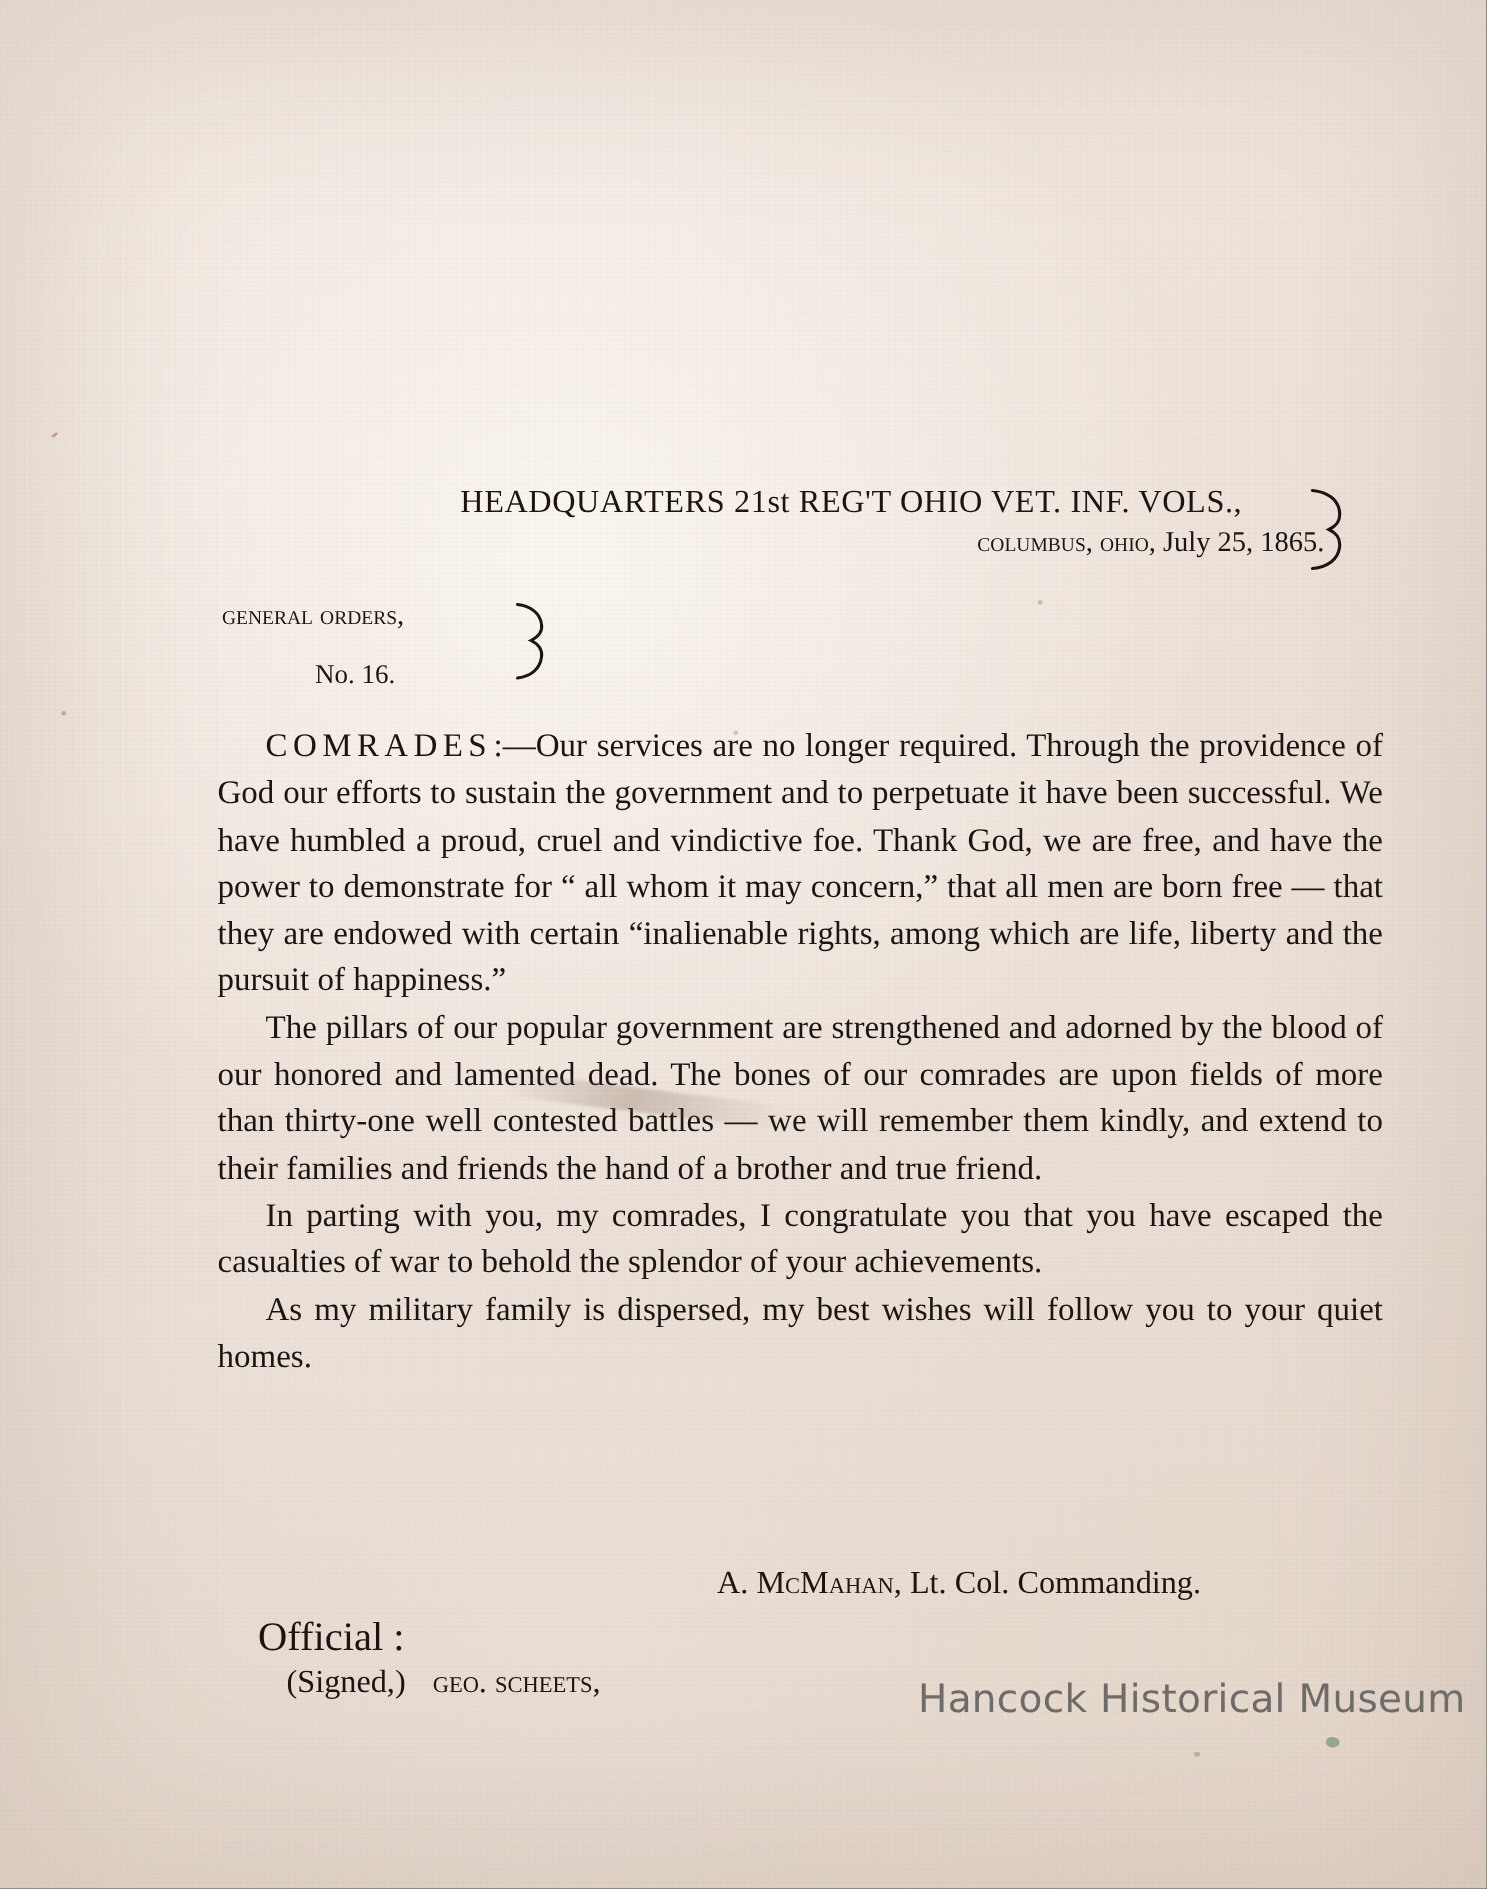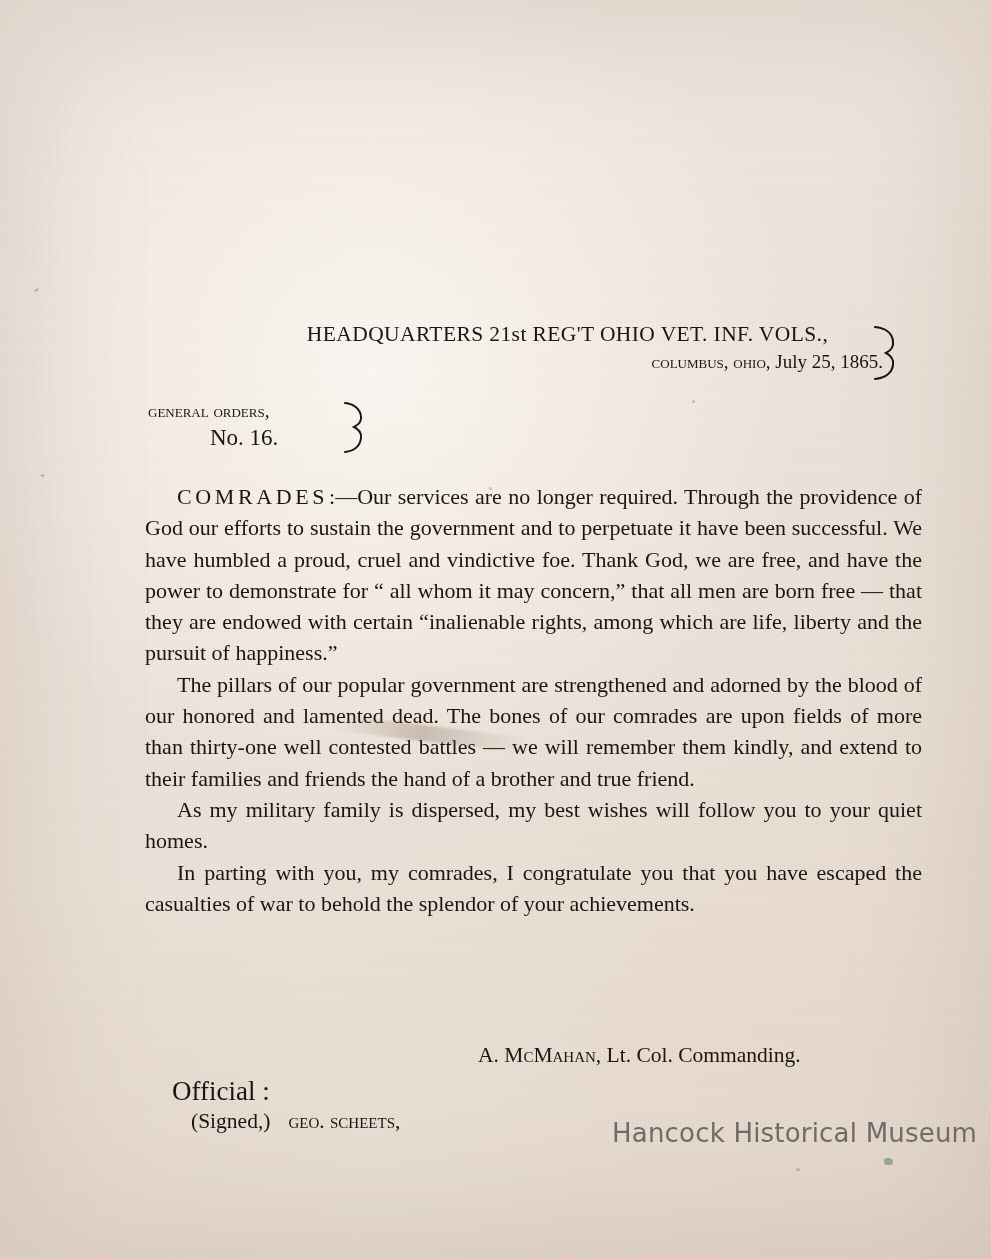--- a/index.html
+++ b/index.html
@@ -89,22 +89,22 @@
     position: absolute;
     left: 148px;
     top: 400px;
     width: 230px;
   }
   .orders-l1 {
     font-size: 19px;
     white-space: nowrap;
   }
   .orders-l2 {
-    font-size: 23px;
-    margin-top: 3px;
+    font-size: 18px;
+    margin-top: 17px;
     padding-left: 62px;
     white-space: nowrap;
   }
   .orders-brace {
     position: absolute;
     left: 195px;
     top: 0px;
     width: 24px;
     height: 54px;
   }
@@ -219,22 +219,22 @@
       <div class="orders-brace">
         <svg viewBox="0 0 24 54" width="24" height="54" aria-hidden="true">
           <path d="M2 3 C 11 4, 17 9, 18 16 C 19 22, 15 25, 11 27 C 15 29, 19 32, 18 38 C 17 46, 11 51, 2 52" fill="none" stroke="#1b1410" stroke-width="2" stroke-linecap="round"></path>
         </svg>
       </div>
     </div>
 
     <div class="body">
       <p class="para"><span class="ind"></span><span class="salutation">COMRADES</span><span>:—Our services are no longer required.   Through the providence of God our efforts to sustain the government and to perpetuate it have been successful.   We have humbled a proud, cruel and vindictive foe.   Thank God, we are free, and have the power to demonstrate for “ all whom it may concern,” that all men are born free — that they are endowed with certain “inalienable rights, among which are life, liberty and the pursuit of happiness.”</span></p>
       <p class="para"><span class="ind"></span><span>The pillars of our popular government are strengthened and adorned by the blood of our honored and lamented dead.   The bones of our comrades are upon fields of more than thirty-one well contested battles — we will remember them kindly, and extend to their families and friends the hand of a brother and true friend.</span></p>
+      <p class="para"><span class="ind"></span><span>In parting with you, my comrades, I congratulate you that you have escaped the casualties of war to behold the splendor of your achievements.</span></p>
       <p class="para"><span class="ind"></span><span>As my military family is dispersed, my best wishes will follow you to your quiet homes.</span></p>
-      <p class="para"><span class="ind"></span><span>In parting with you, my comrades, I congratulate you that you have escaped the casualties of war to behold the splendor of your achievements.</span></p>
     </div>
 
     <div class="sig-commander">
       <span class="smallcaps keepcase">A. McMahan,</span>
       <span>Lt. Col. Commanding.</span>
     </div>
 
     <div class="official">Official :</div>
 
     <div class="signed-row">

